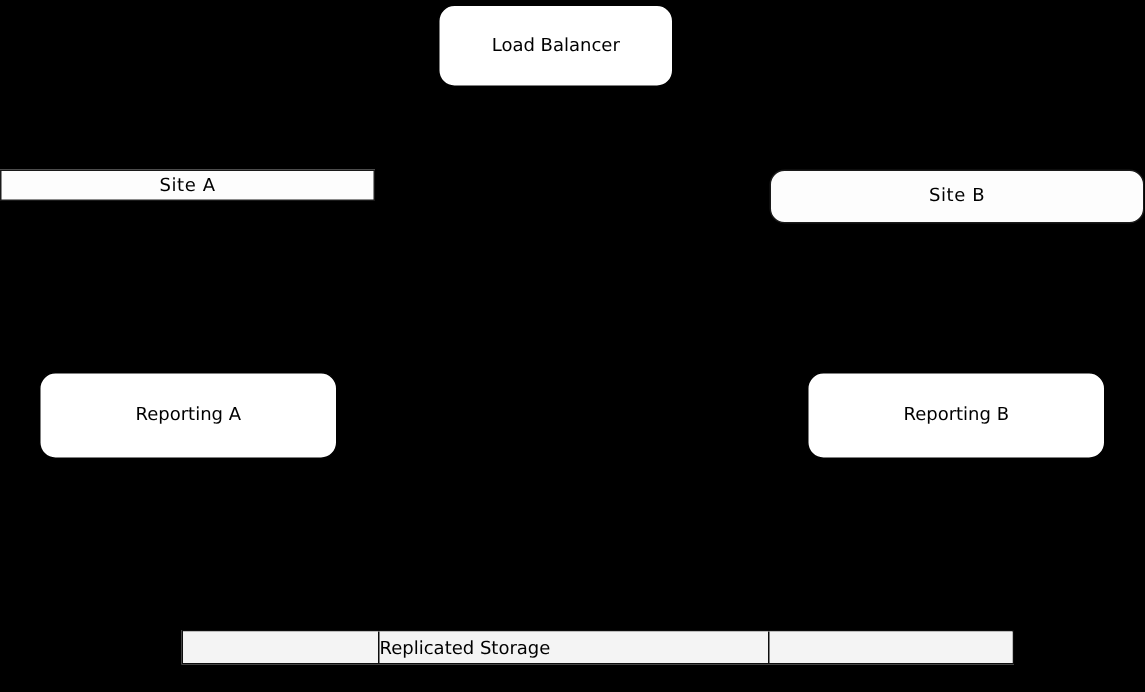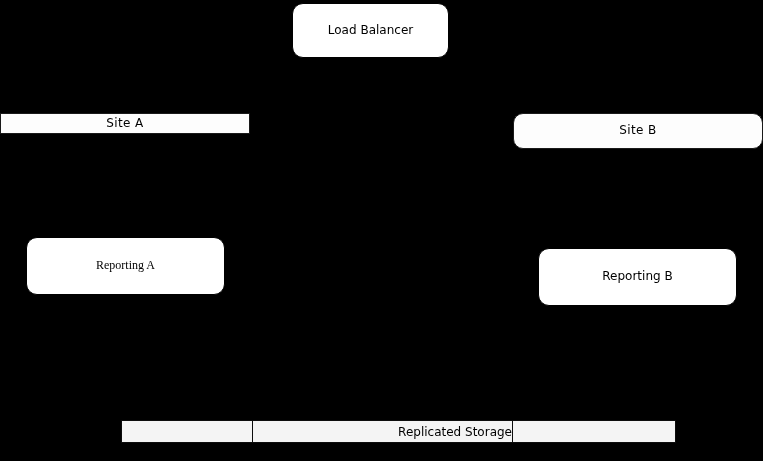--- a/index.html
+++ b/index.html
@@ -61,21 +61,21 @@
     border: 1px solid #0d0d0d;
     background: #f4f4f4;
     display: flex;
     align-items: stretch;
   }
 
   .storage-cell {
     box-sizing: border-box;
     display: flex;
     align-items: center;
-    justify-content: flex-end;
+    justify-content: flex-start;
     font-size: 12px;
     color: #000000;
     background: #f4f4f4;
     overflow: hidden;
     white-space: nowrap;
   }
 
   .storage-cell + .storage-cell {
     border-left: 1px solid #0d0d0d;
   }
@@ -95,21 +95,21 @@
 
   <div class="node site-header" style="left:0px; top:113px; width:250px; height:21px;">
     <span>Site  A</span>
   </div>
 
   <div class="node site-header" style="left:513px; top:113px; width:250px; height:36px;border-radius:10px;">
     <span>Site  B</span>
   </div>
 
 
-  <div class="node box-rounded" style="left:26px; top:237px; width:199px; height:58px;font-family:Liberation Serif, serif;">
+  <div class="node box-rounded" style="left:26px; top:248px; width:199px; height:58px;">
     <span>Reporting A</span>
   </div>
 
 
 
   <div class="node box-rounded" style="left:538px; top:248px; width:199px; height:58px;">
     <span>Reporting B</span>
   </div>
 
 

